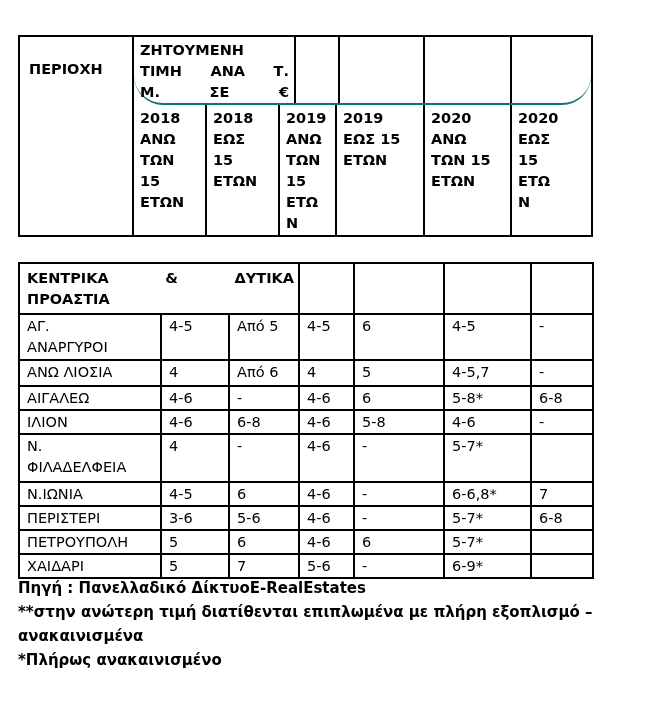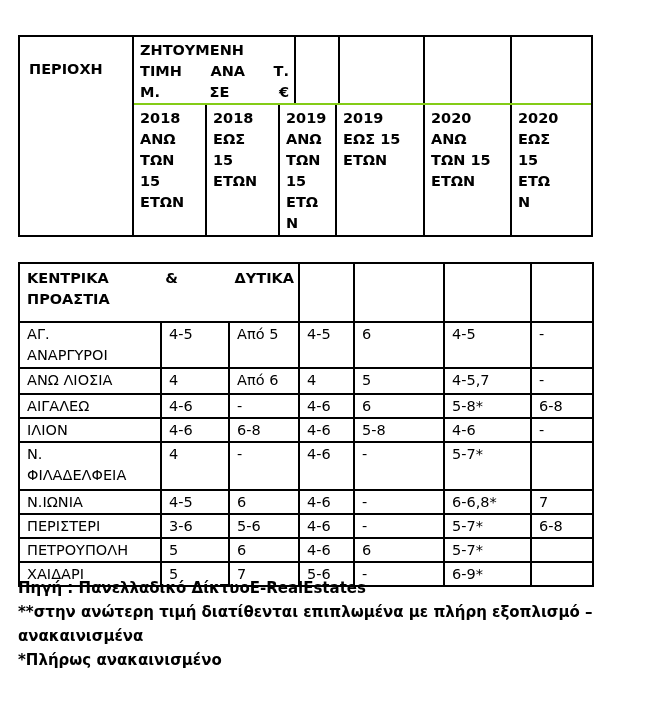--- a/index.html
+++ b/index.html
@@ -26,21 +26,21 @@
     display: flex;
   }
   .t1-left {
     width: 114px;
     border-right: 2px solid #000;
     font-weight: bold;
     font-size: 14.5px;
     padding: 24px 4px 0 9px;
   }
   .t1-right { flex: 1; display: flex; flex-direction: column; }
-  .t1-row1 { height: 68px; display: flex; border-bottom: 2px solid #84cc16; }
+  .t1-row1 { height: 68px; display: flex; border-bottom: 2px solid #0f766e; border-radius: 29px; }
   .t1-row2 { flex: 1; display: flex; }
   .t1 .cell {
     border-right: 2px solid #000;
     padding: 3px 5px 0 6px;
     font-weight: bold;
     font-size: 14.5px;
     line-height: 21px;
     overflow: hidden;
   }
   .t1 .cell:last-child { border-right: none; flex: 1; }
@@ -68,21 +68,21 @@
     line-height: 21px;
     padding: 1px 4px 0 7px;
     overflow: hidden;
   }
   table.t2 td.group {
     font-weight: bold;
     padding-top: 4px;
     text-align: justify;
     text-align-last: justify;
   }
-  table.t2 tr.r-head  { height: 59px; border-radius: 14px; }
+  table.t2 tr.r-head  { height: 51px; border-radius: 14px; }
   table.t2 tr.r-tall  { height: 46px; }
   table.t2 tr.r-tall2 { height: 48px; }
   table.t2 tr.r-med   { height: 26px; }
   table.t2 tr.r-std   { height: 24px; }
 
   
   .footer {
     position: absolute;
     left: 18px; top: 576px;
     width: 640px;

